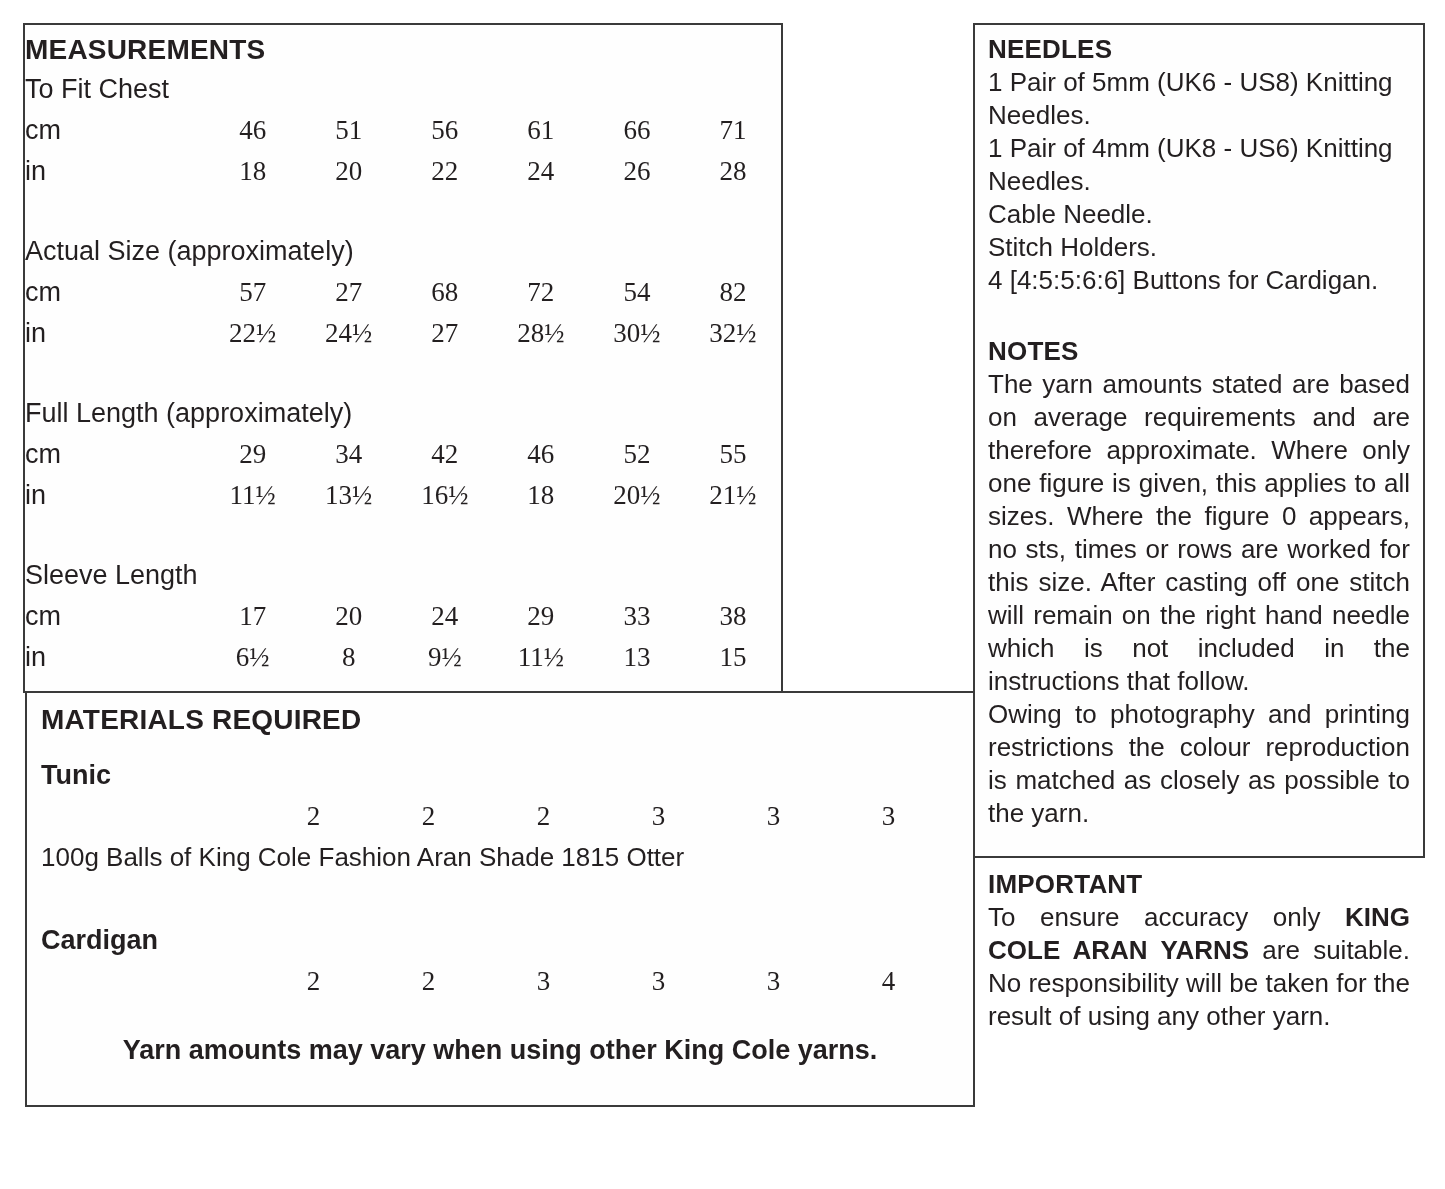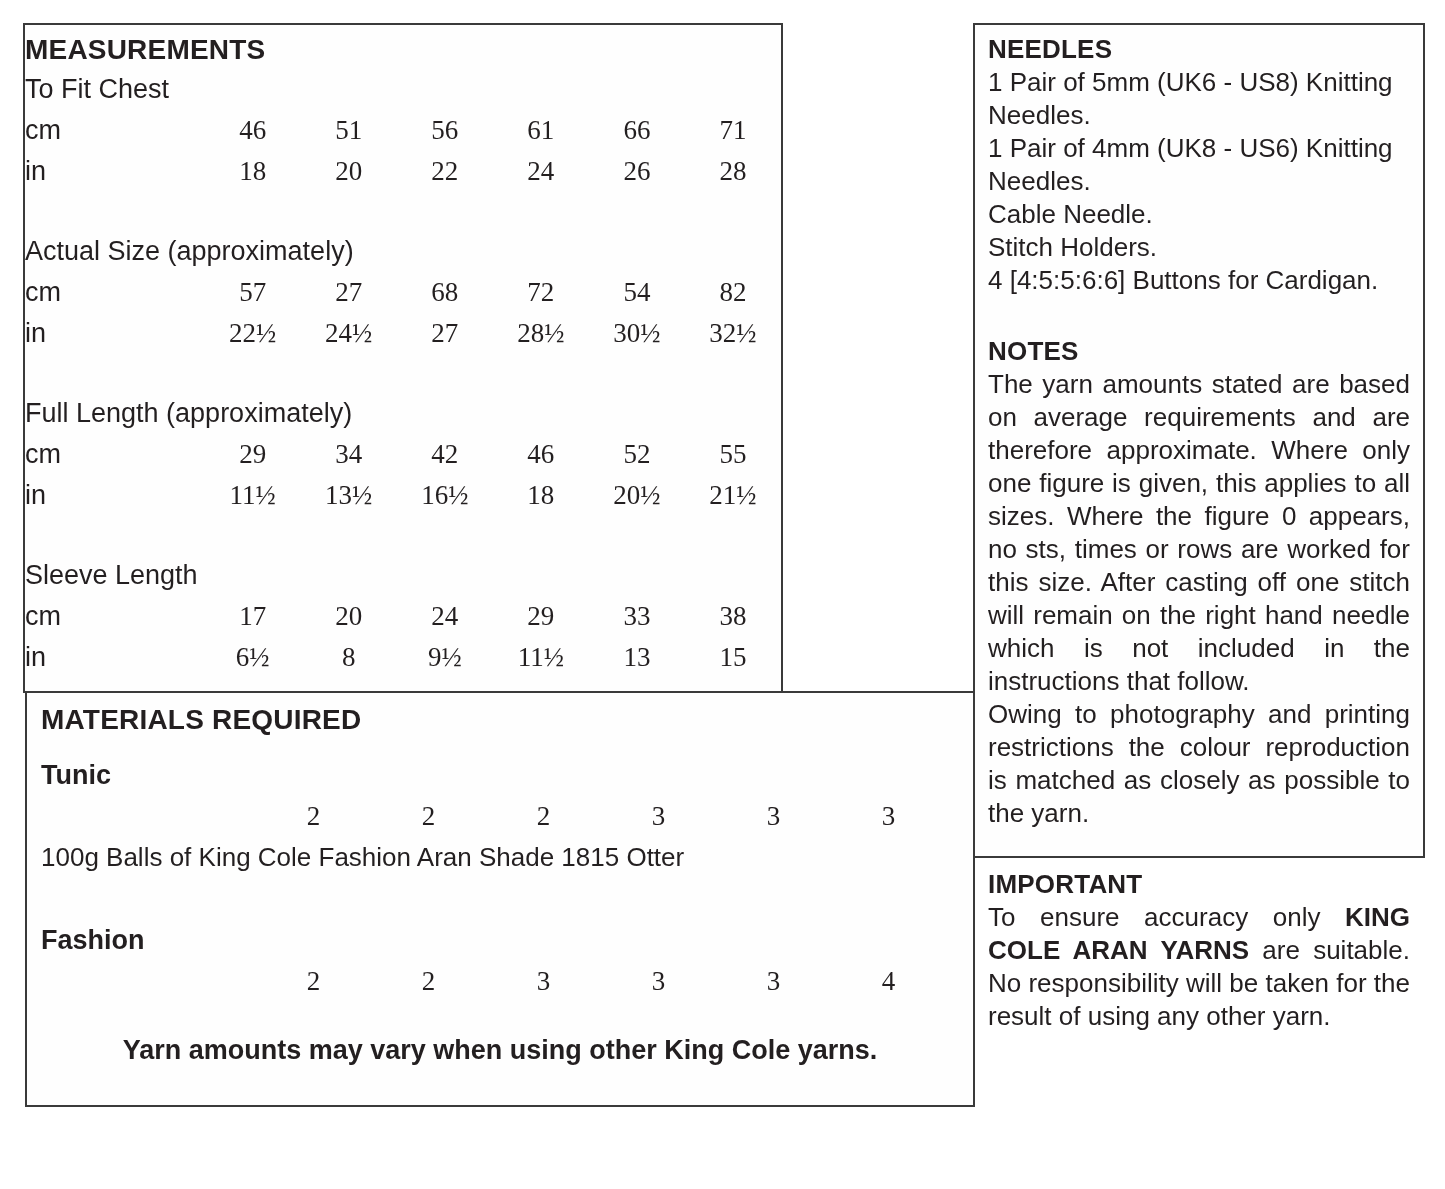--- a/index.html
+++ b/index.html
@@ -135,21 +135,21 @@
             <div class="m-val">2</div>
             <div class="m-val">2</div>
             <div class="m-val">2</div>
             <div class="m-val">3</div>
             <div class="m-val">3</div>
             <div class="m-val">3</div>
           </div>
           <div class="mat-desc">100g Balls of King Cole Fashion Aran Shade 1815 Otter</div>
         </div>
         <div class="mat-item">
-          <div class="mat-name">Fashion</div>
+          <div class="mat-name">Cardigan</div>
           <div class="m-row">
             <div class="m-unit"></div>
             <div class="m-val">2</div>
             <div class="m-val">2</div>
             <div class="m-val">3</div>
             <div class="m-val">3</div>
             <div class="m-val">3</div>
             <div class="m-val">4</div>
           </div>
         </div>

